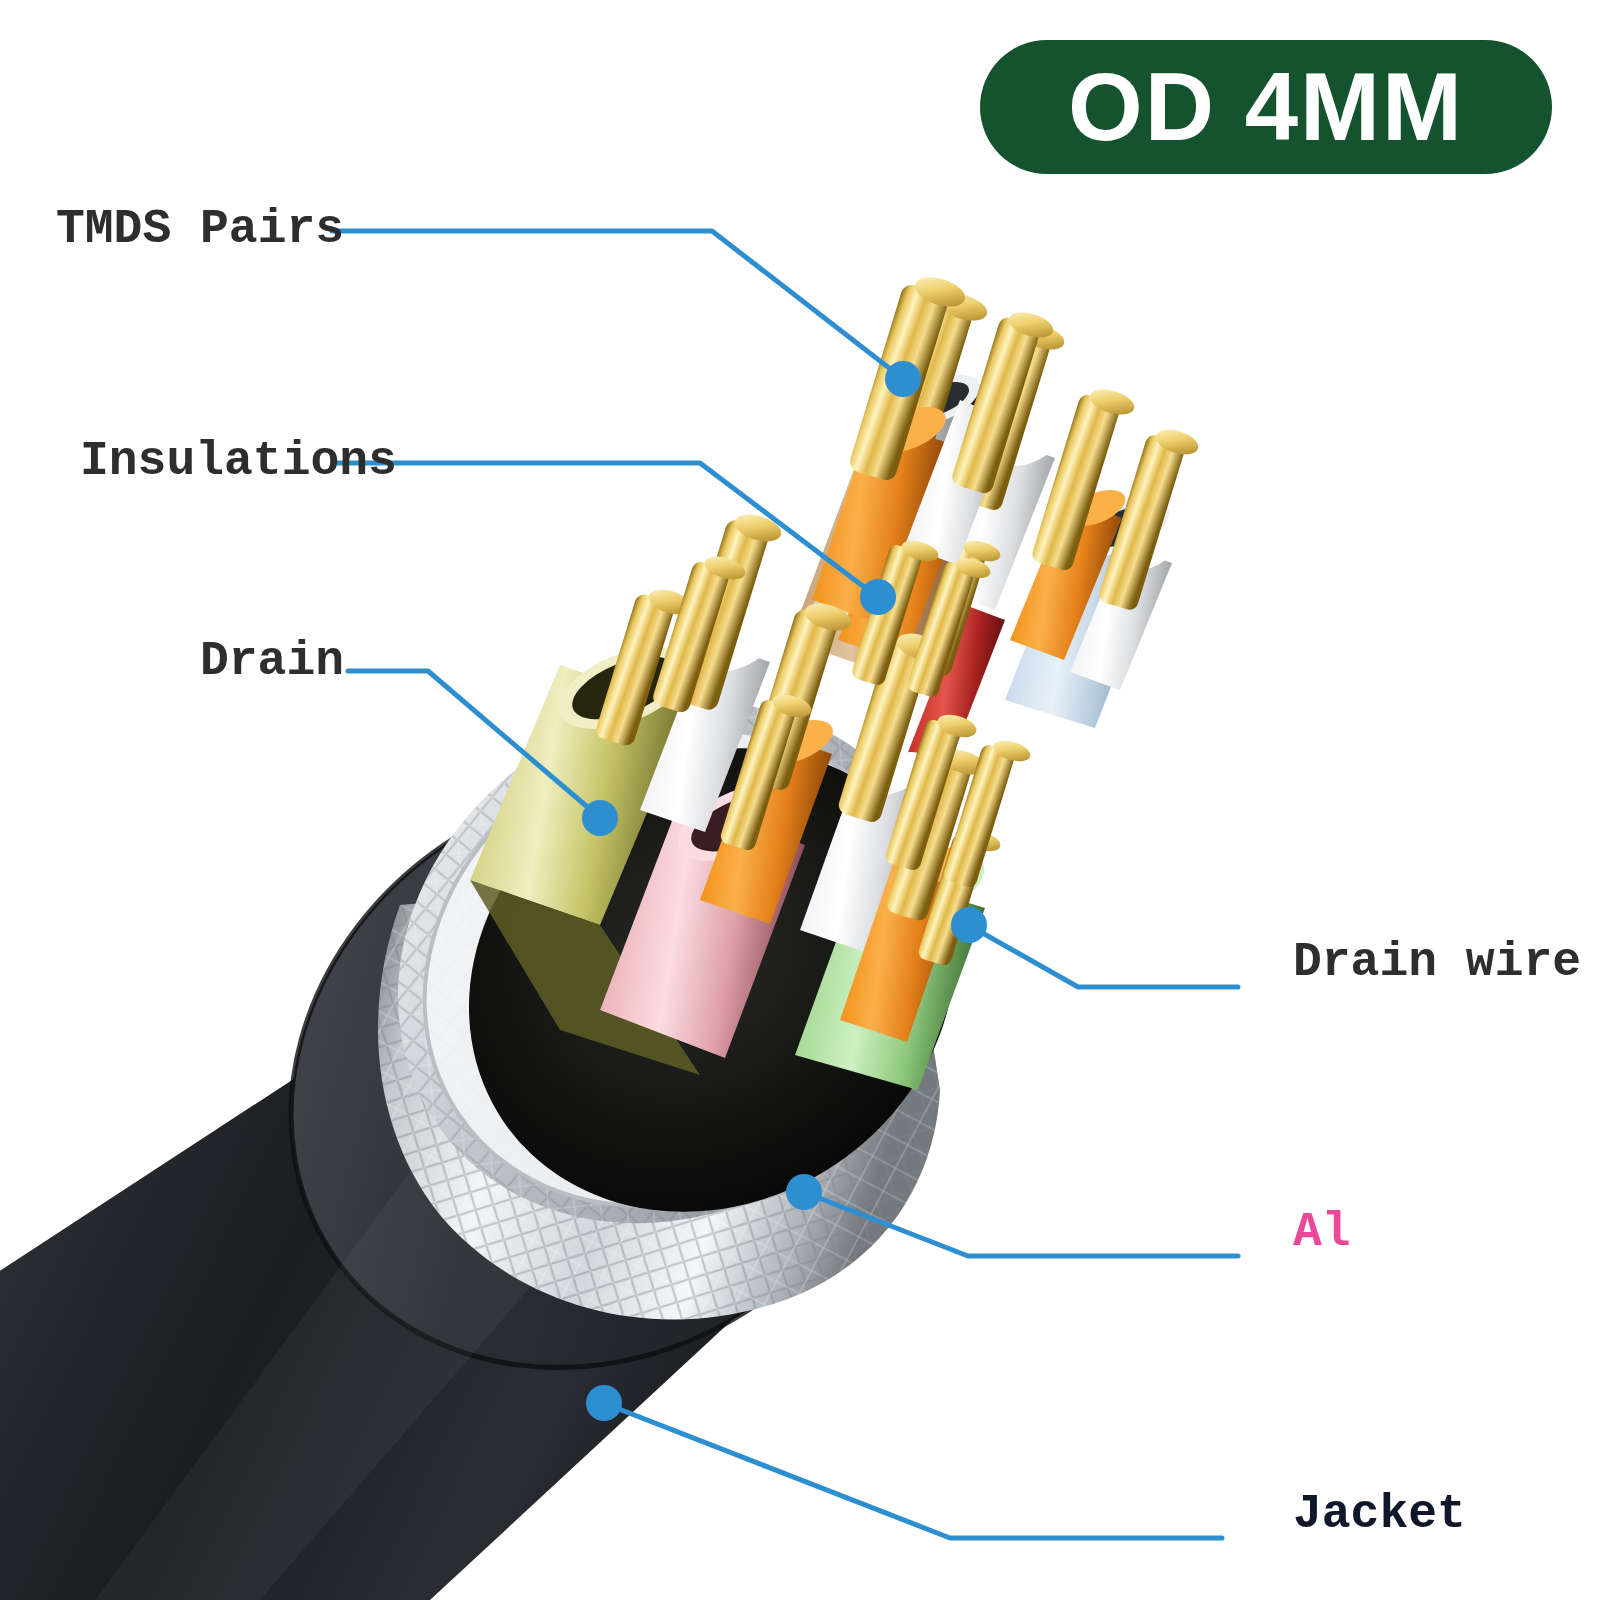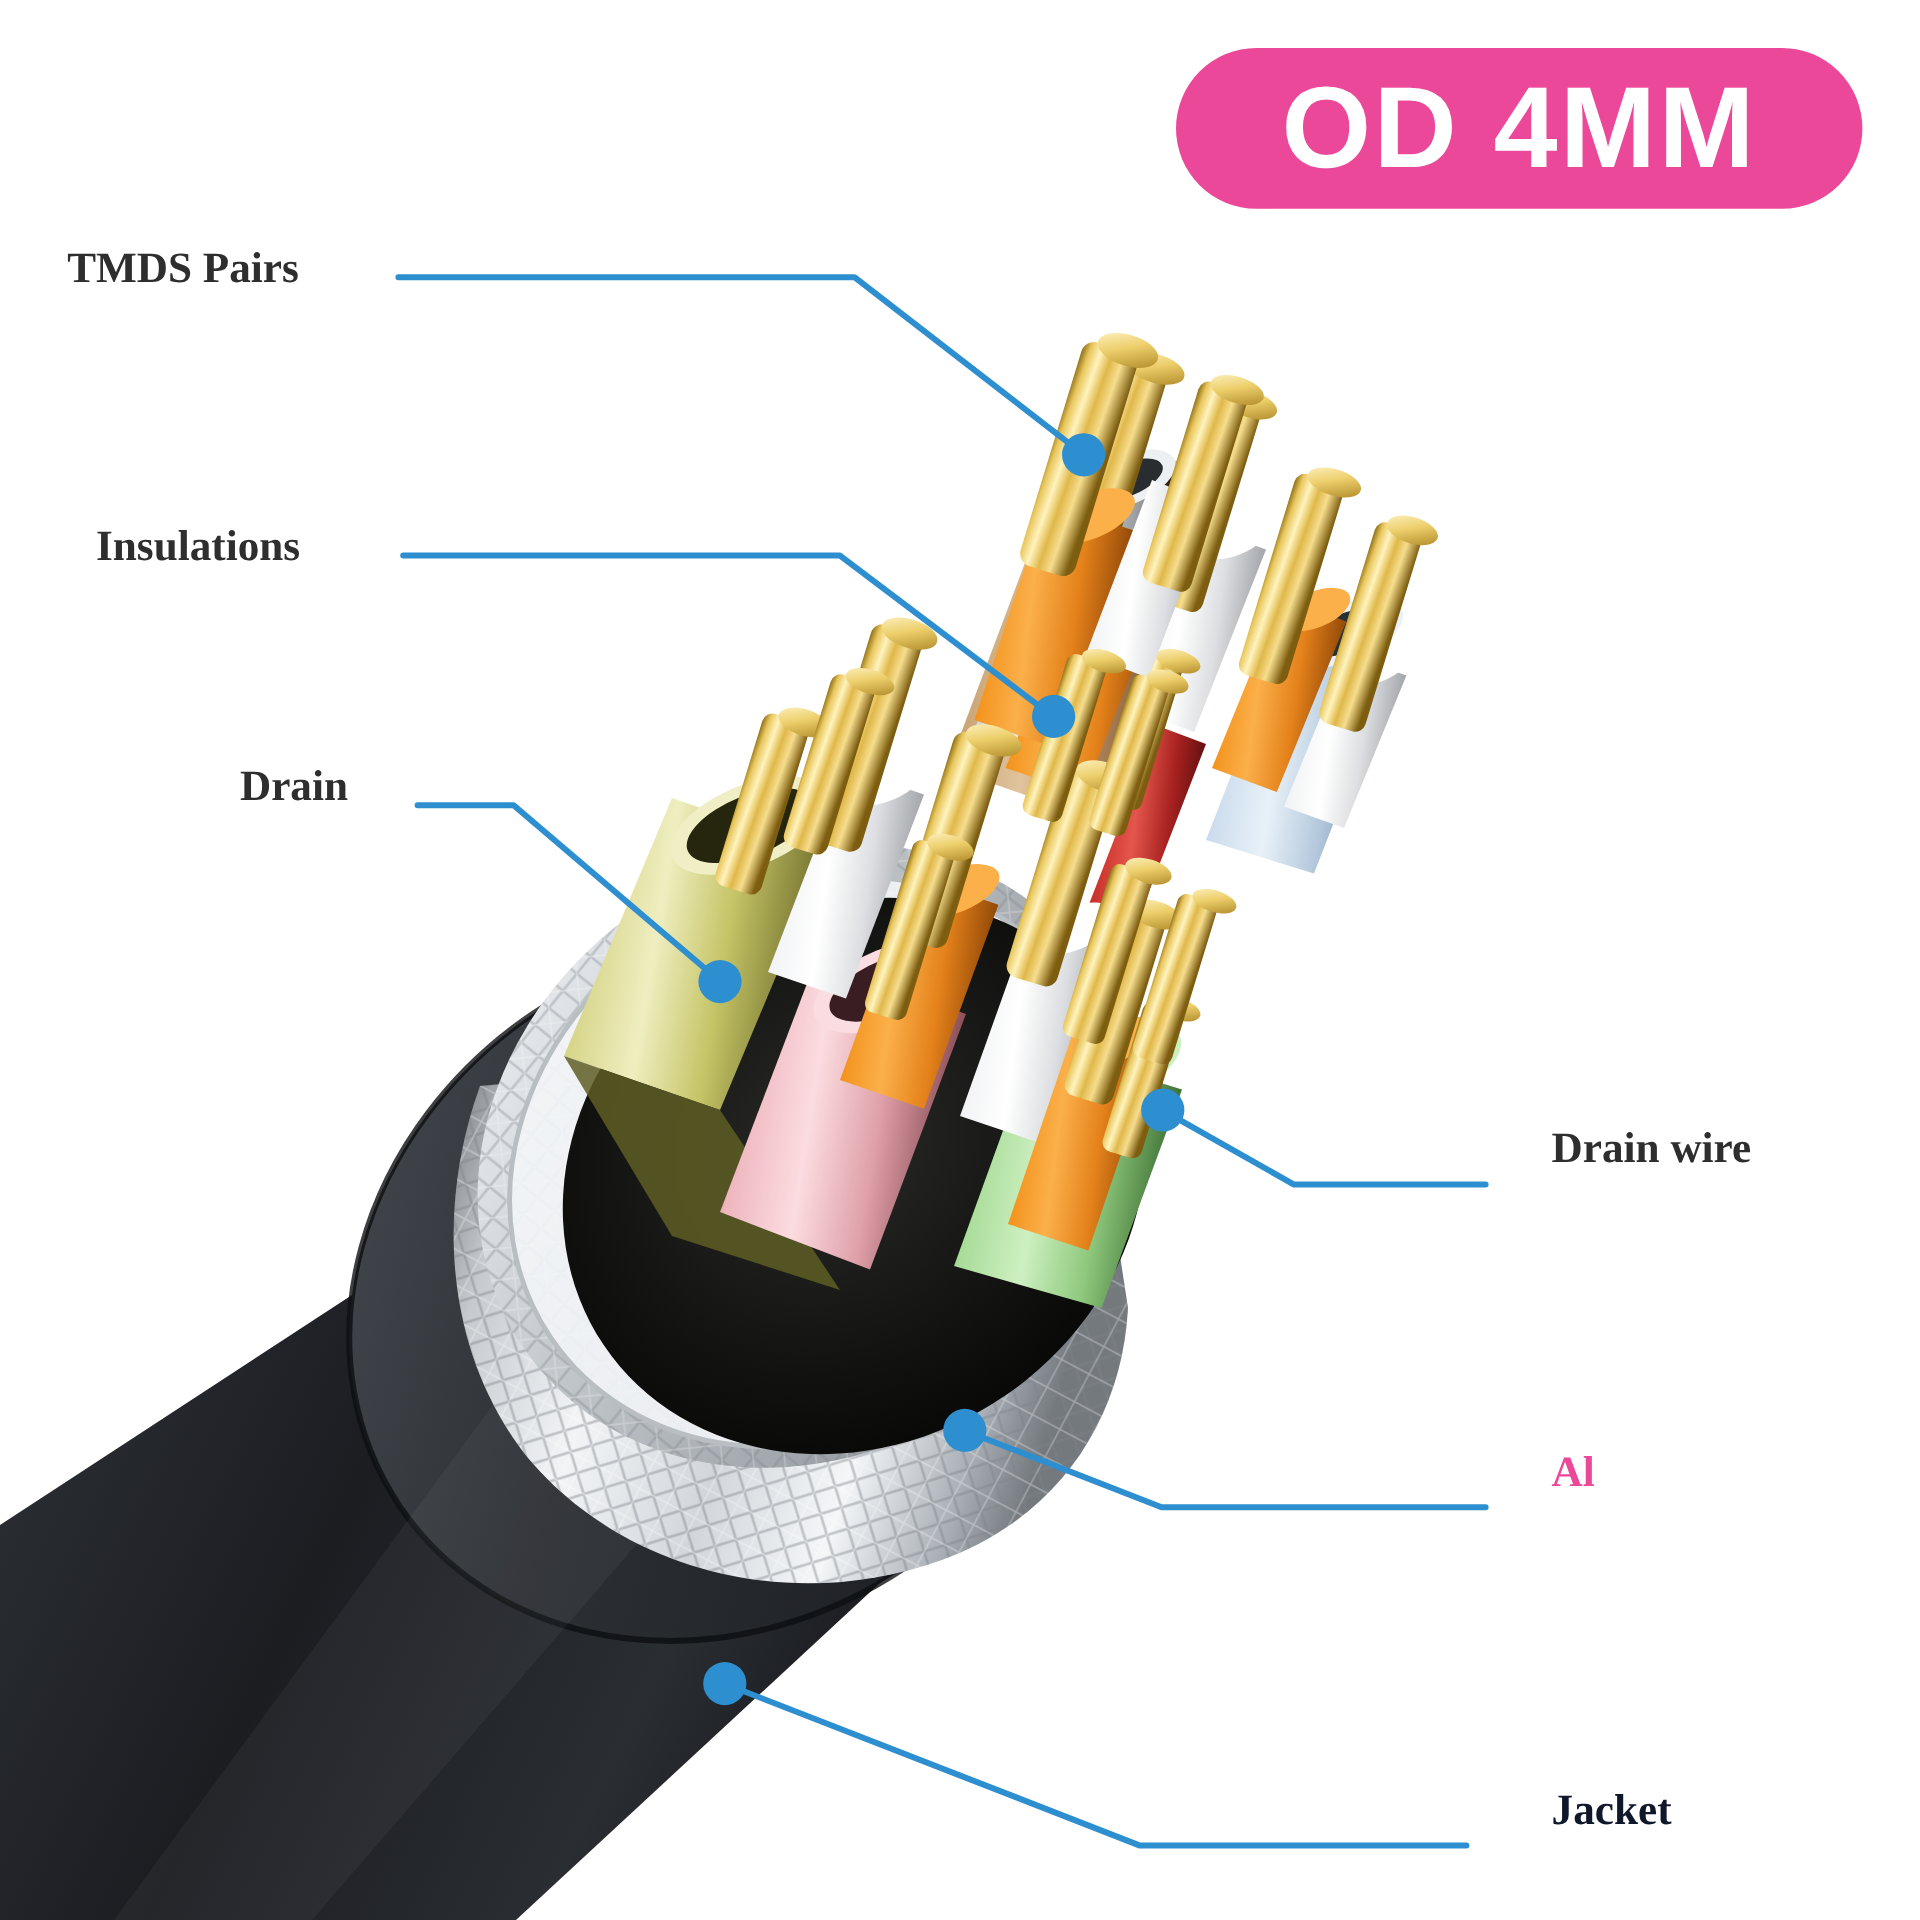--- a/index.html
+++ b/index.html
@@ -13,23 +13,23 @@
     position:absolute;left:980px;top:40px;width:572px;height:134px;
     border-radius:67px;display:flex;align-items:center;justify-content:center;
   }
   #od-badge .txt{
     color:#ffffff;font-size:96px;font-weight:bold;letter-spacing:2px;
     line-height:1;font-family:"Liberation Sans","DejaVu Sans",sans-serif;
   }
 
   
   .label{
-    position:absolute;font-size:36px;font-weight:bold;color:#2e2e2e;
+    position:absolute;font-size:48px;font-weight:bold;color:#2e2e2e;
     white-space:nowrap;line-height:1;
-    font-family:Liberation Serif, serif;
+    font-family:Liberation Mono, monospace;
   }
   .label.right{text-align:left;margin-left:40px;}
 </style>
 </head>
 <body>
 
 <div id="stage">
 
   <svg class="layer" viewBox="0 0 1600 1600">
     <defs>
@@ -360,21 +360,21 @@
     <g fill="#2e8fd0">
       <circle cx="903" cy="379" r="18"></circle>
       <circle cx="878" cy="597" r="18"></circle>
       <circle cx="600" cy="818" r="18"></circle>
       <circle cx="969" cy="925" r="18"></circle>
       <circle cx="804" cy="1192" r="18"></circle>
       <circle cx="604" cy="1403" r="18"></circle>
     </g>
   </svg>
 
-  <div id="od-badge" style="background:#ec4899;">
+  <div id="od-badge" style="background:#14532d;">
     <span class="txt" style="color: rgb(255, 255, 255);">OD 4MM</span>
   </div>
 
   <div class="label" style="left: 56px; top: 205px; color: rgb(46, 46, 46);">TMDS Pairs</div>
 
   <div class="label" style="left: 80px; top: 437px; color: rgb(46, 46, 46);">Insulations</div>
 
   <div class="label" style="left: 200px; top: 637px; color: rgb(46, 46, 46);">Drain</div>
 
   <div class="label right" style="left: 1253px; top: 938px; color: rgb(46, 46, 46);">Drain wire</div>

